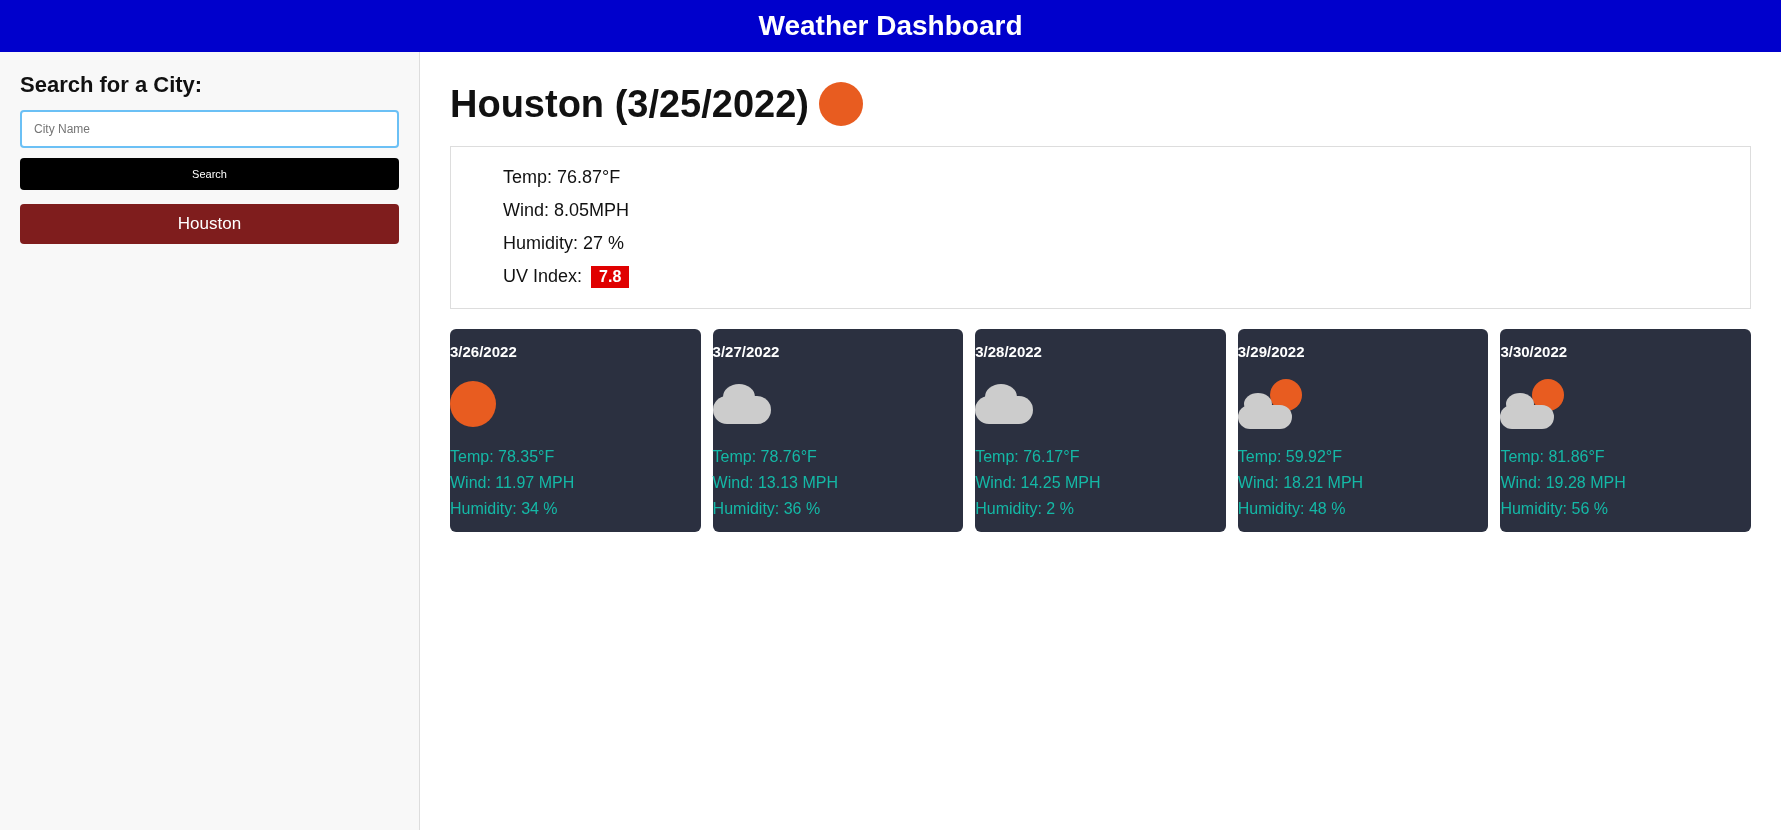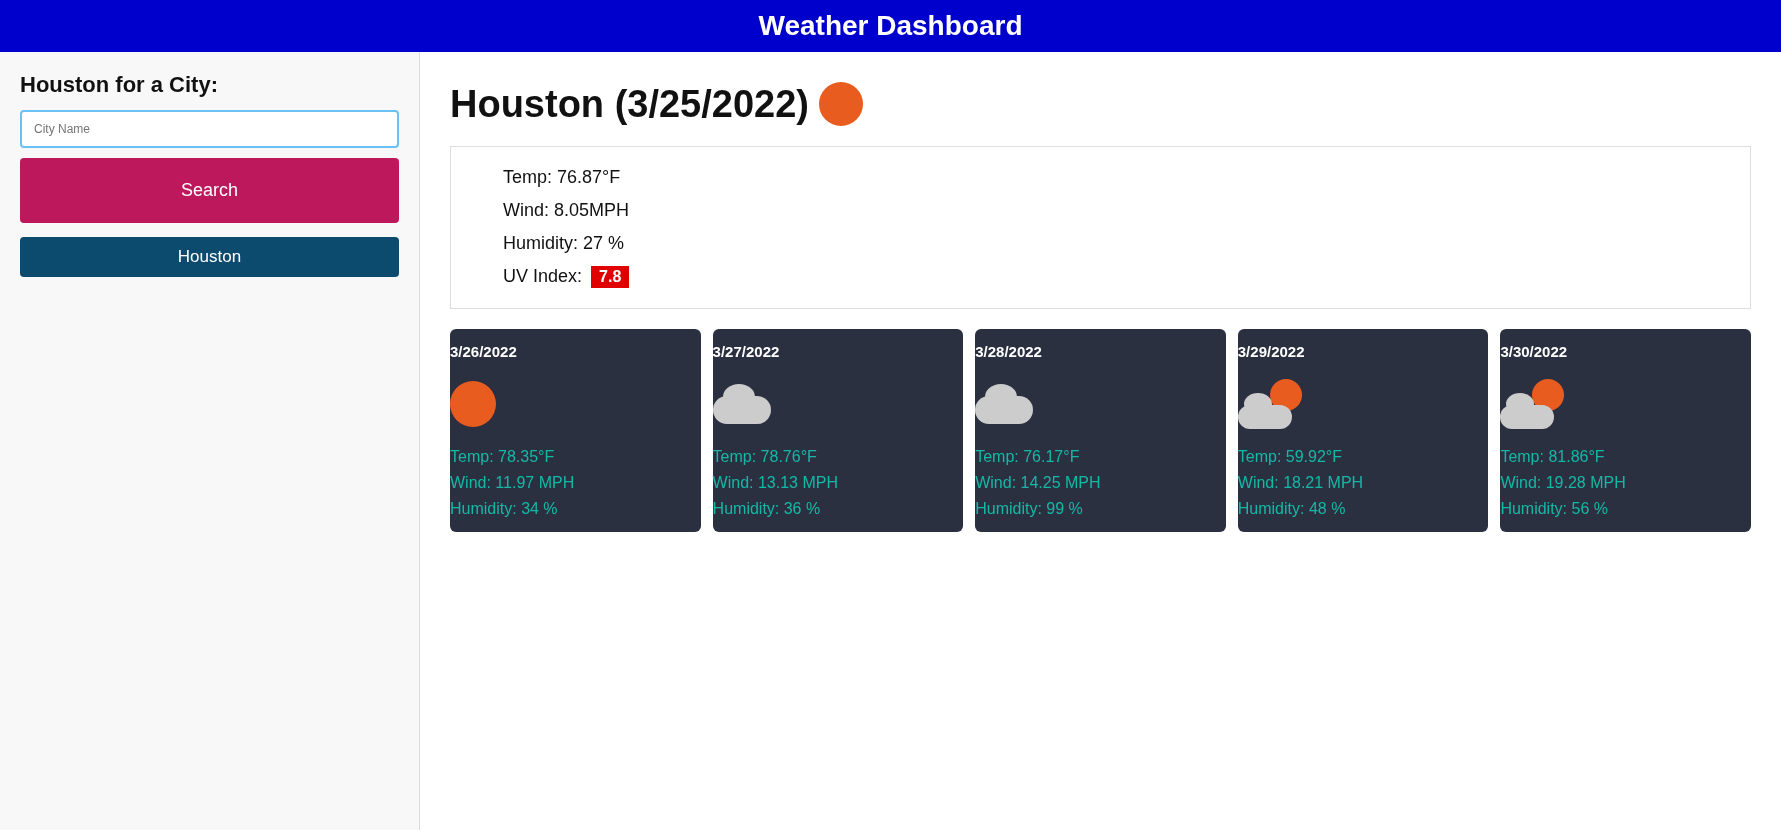--- a/index.html
+++ b/index.html
@@ -40,34 +40,34 @@
       font-size: 12px;
       border: 2px solid #6bc0f5;
       border-radius: 4px;
       outline: none;
       margin-bottom: 10px;
       background: white;
     }
 
     .search-button {
       width: 100%;
-      padding: 22px;
-      background: #be185d;
-      color: white;
-      font-size: 18px;
+      padding: 10px;
+      background: #000000;
+      color: white;
+      font-size: 11px;
       border: none;
       border-radius: 4px;
       cursor: pointer;
       margin-bottom: 14px;
     }
 
     .city-history-item {
       width: 100%;
       padding: 10px;
-      background: #0c4a6e;
+      background: #7f1d1d;
       color: white;
       font-size: 17px;
       border: none;
       border-radius: 4px;
       cursor: pointer;
       text-align: center;
       margin-bottom: 8px;
     }
 
     .content-area {
@@ -228,21 +228,21 @@
 </head>
 <body>
 
 <div class="header">
   <span>Weather Dashboard</span>
 </div>
 
 <div class="main-layout">
 
   <div class="sidebar">
-    <div class="sidebar-label">Houston for a City:</div>
+    <div class="sidebar-label">Search for a City:</div>
     <input class="city-input" type="text" placeholder="City Name" style="">
     <button class="search-button">Search</button>
     <button class="city-history-item">Houston</button>
   </div>
 
   <div class="content-area">
 
     <div class="current-weather-header">
       <span class="city-title">Houston (3/25/2022)</span>
       <div class="weather-icon-sun"></div>
@@ -283,21 +283,21 @@
         <div class="forecast-card">
       <div class="forecast-date">3/28/2022</div>
       <div class="forecast-icon-area">
         <div class="fc-cloud">
         <div class="cloud-top"></div>
         <div class="cloud-body"></div>
       </div>
       </div>
       <div class="forecast-stat">Temp: 76.17°F</div>
       <div class="forecast-stat">Wind: 14.25 MPH</div>
-      <div class="forecast-stat">Humidity: 99 %</div>
+      <div class="forecast-stat">Humidity: 2 %</div>
     </div>
         <div class="forecast-card">
       <div class="forecast-date">3/29/2022</div>
       <div class="forecast-icon-area">
         <div class="fc-partly-cloudy">
         <div class="pc-sun"></div>
         <div class="pc-cloud-top"></div>
         <div class="pc-cloud-body"></div>
       </div>
       </div>

